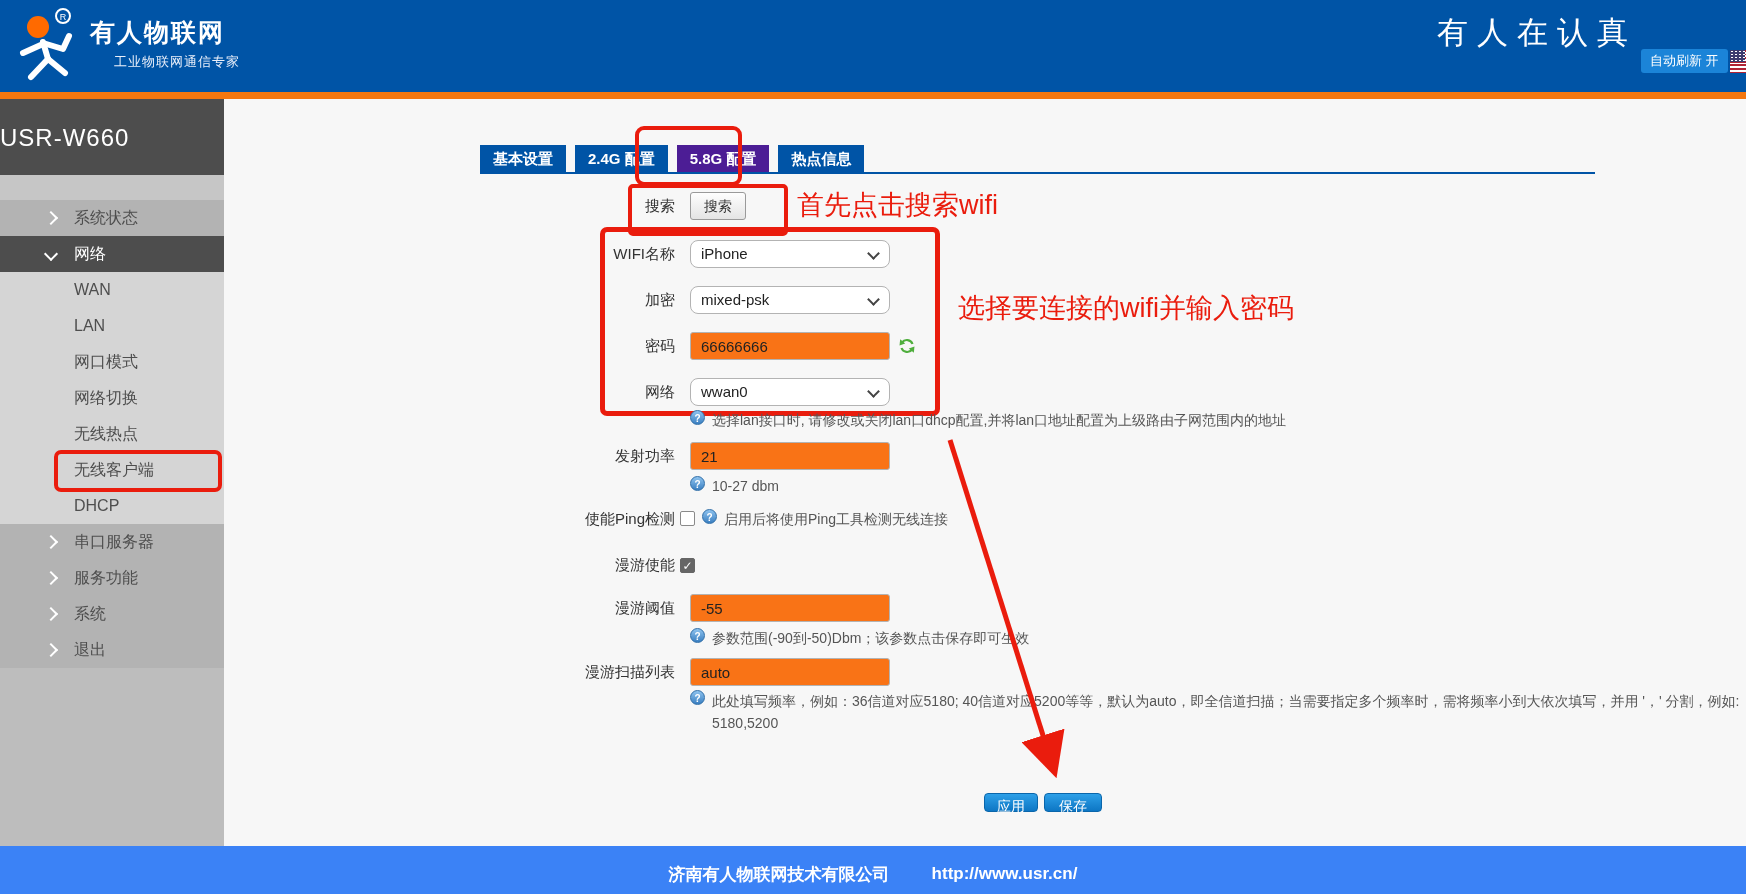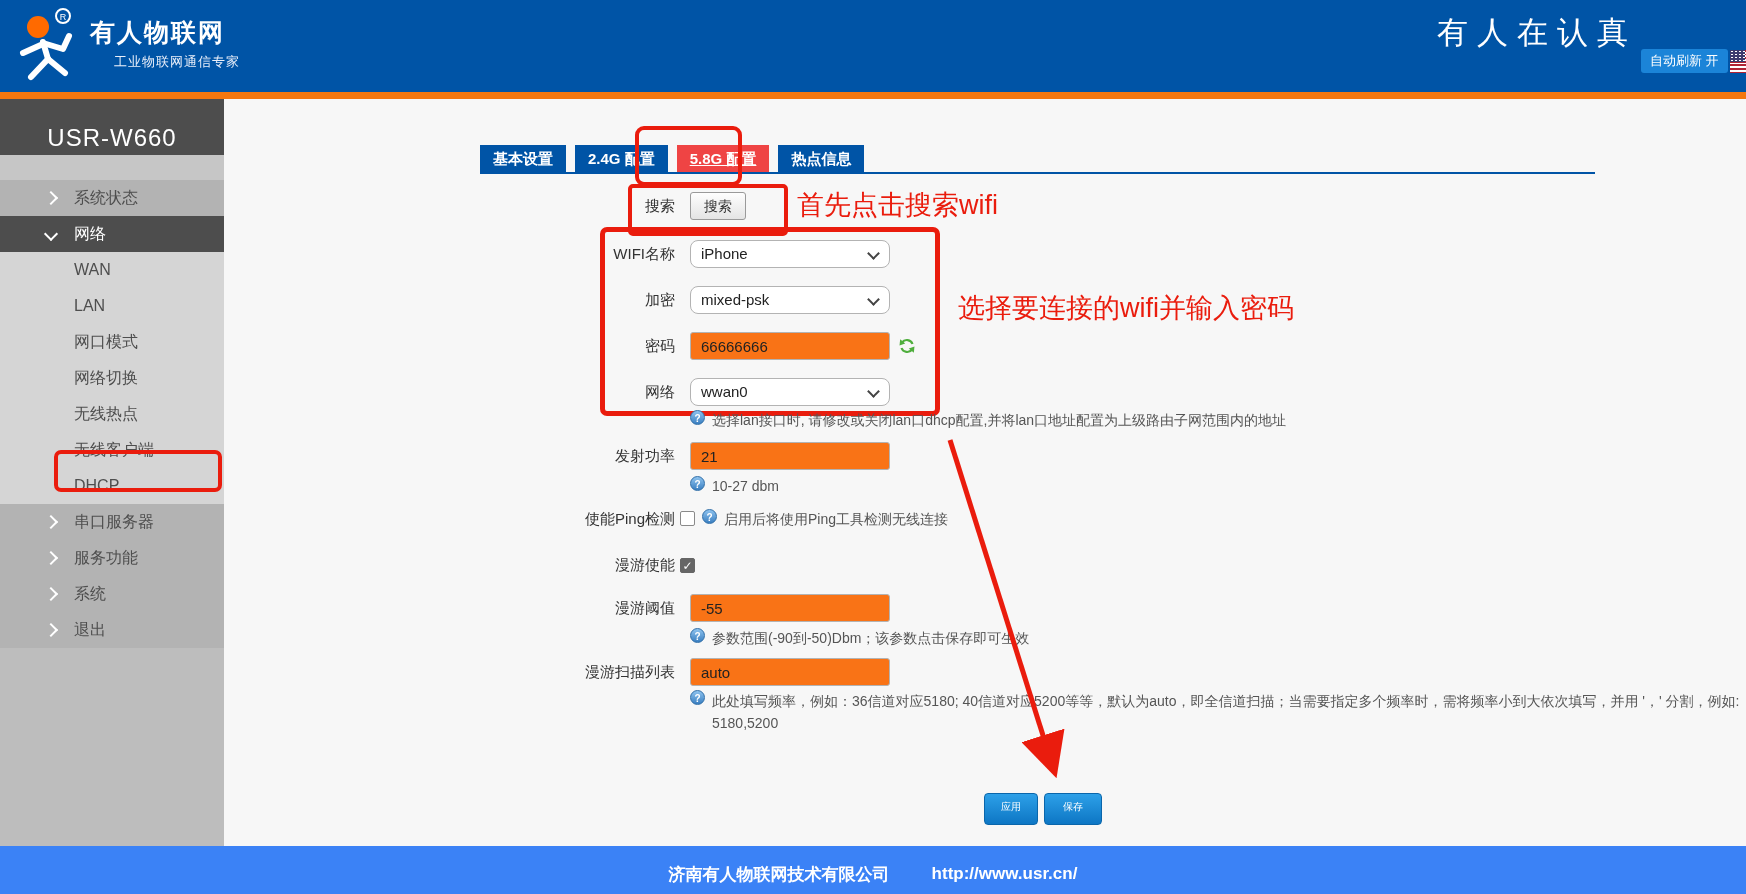--- a/index.html
+++ b/index.html
@@ -16,40 +16,40 @@
       background:#1b84d8;border-radius:3px;color:#fff;font-size:13px;cursor:pointer;}
   .flag{position:absolute;left:1730px;top:50px;width:34px;height:23px;
       background:repeating-linear-gradient(180deg,#b22234 0 1.8px,#fff 1.8px 3.6px);}
   .flag .canton{position:absolute;left:0;top:0;width:15px;height:12px;background:#3c3b6e;
       background-image:radial-gradient(#fff 18%,transparent 20%);background-size:4px 3px;}
 
   .orange-bar{position:absolute;left:0;top:92px;width:1746px;height:7px;background:#f4770f;}
 
   
   .sidebar{position:absolute;left:0;top:99px;width:224px;height:747px;background:#bdbdbd;}
-  .side-title{height:56px;line-height:78px;text-align:center;background:#4d4d4d;color:#fff;
+  .side-title{height:76px;line-height:78px;text-align:left;background:#4d4d4d;color:#fff;
       font-size:24px;letter-spacing:1px;}
   .side-gap{height:25px;background:#c6c6c6;}
   .srow{height:36px;display:flex;align-items:center;padding-left:46px;box-sizing:border-box;
       font-size:16px;color:#4e4e4e;cursor:pointer;}
   .srow.top{background:#b3b3b3;}
   .srow.open{background:#4d4d4d;color:#fff;}
   .srow.sub{background:#d5d5d5;padding-left:74px;}
   .chev{width:8px;height:8px;border-right:2.5px solid #fff;border-bottom:2.5px solid #fff;
       transform:rotate(-45deg);margin-right:18px;flex:0 0 auto;}
   .chev.down{transform:rotate(45deg);}
   .side-redbox{position:absolute;left:54px;top:351px;width:160px;height:34px;
       border:4px solid #ea1c0d;border-radius:7px;pointer-events:none;}
 
   
   .main{position:absolute;left:224px;top:99px;width:1522px;height:747px;background:#f7f7f7;}
   .tabs{position:absolute;left:256px;top:46px;display:flex;gap:9px;}
   .tab{height:27px;line-height:27px;padding:0 13px;background:#0054a6;color:#fff;
       font-size:15px;font-weight:bold;cursor:pointer;}
-  .tab.active{background:#ef4444;text-decoration:underline;}
+  .tab.active{background:#4c1d95;}
   .tab-underline{position:absolute;left:256px;top:73px;width:1115px;height:2px;background:#0054a6;}
   .tab-redbox{position:absolute;left:411px;top:27px;width:99px;height:52px;
       border:4px solid #ea1c0d;border-radius:9px;pointer-events:none;}
 
   .flabel{position:absolute;left:181px;width:270px;text-align:right;font-size:15px;color:#333;line-height:28px;}
   .select{position:absolute;left:466px;width:200px;height:28px;background:#fff;border:1px solid #b3b3b3;
       border-radius:8px;box-sizing:border-box;font-size:15px;color:#222;line-height:26px;
       padding-left:10px;cursor:pointer;}
   .caret{position:absolute;right:11px;top:8px;width:7px;height:7px;border-right:2px solid #444;
       border-bottom:2px solid #444;transform:rotate(45deg);}
@@ -62,21 +62,21 @@
       vertical-align:middle;flex:0 0 auto;}
   .help{position:absolute;font-size:14px;color:#555;line-height:20px;display:flex;gap:7px;align-items:flex-start;}
   .help .txt{line-height:20px;}
   .checkbox{position:absolute;width:15px;height:15px;background:#fff;border:1px solid #8a8a8a;
       border-radius:2px;box-sizing:border-box;cursor:pointer;}
   .checkbox.checked{background:#666;border-color:#666;color:#fff;font-size:12px;
       line-height:14px;text-align:center;}
   .search-btn{position:absolute;left:466px;top:93px;width:56px;height:28px;
       background:linear-gradient(#fefefe,#e4e4e4);border:1px solid #9a9a9a;border-radius:3px;
       font-size:14px;color:#333;text-align:center;line-height:26px;box-sizing:border-box;cursor:pointer;}
-  .btn-blue{position:absolute;height:32px;line-height:25px;text-align:center;color:#fff;font-size:10px;
+  .btn-blue{position:absolute;height:19px;line-height:25px;text-align:center;color:#fff;font-size:14px;
       background:linear-gradient(#2da0e8,#0d76c4);border:1px solid #0a66ab;border-radius:4px;
       box-sizing:border-box;cursor:pointer;}
 
   .red-note{position:absolute;color:#ea1c0d;font-size:27px;white-space:nowrap;}
   .form-redbox{position:absolute;left:376px;top:128px;width:330px;height:179px;
       border:5px solid #ea1c0d;border-radius:7px;pointer-events:none;}
   .search-redbox{position:absolute;left:404px;top:85px;width:152px;height:44px;
       border:4px solid #ea1c0d;border-radius:5px;pointer-events:none;}
   .arrow-svg{position:absolute;left:0;top:0;pointer-events:none;}
   .green-icon{position:absolute;left:674px;top:238px;width:18px;height:18px;cursor:pointer;}

